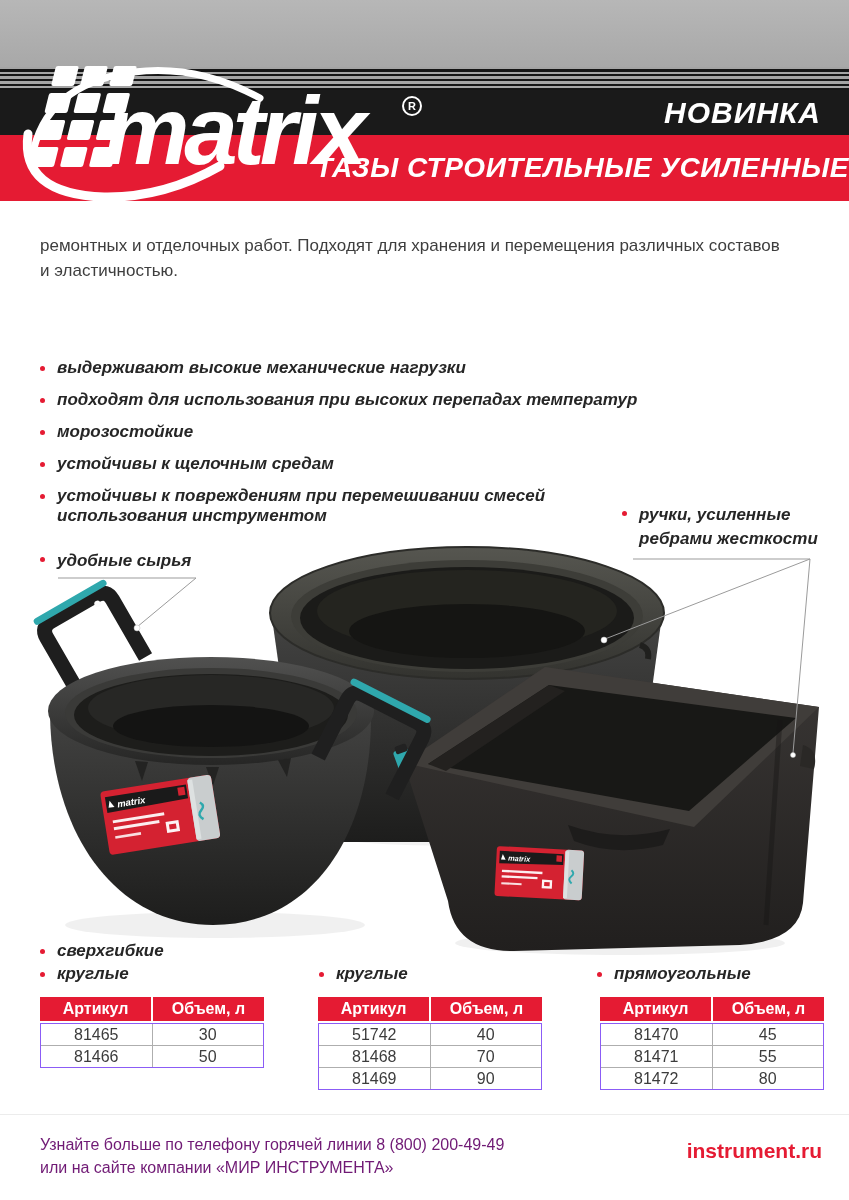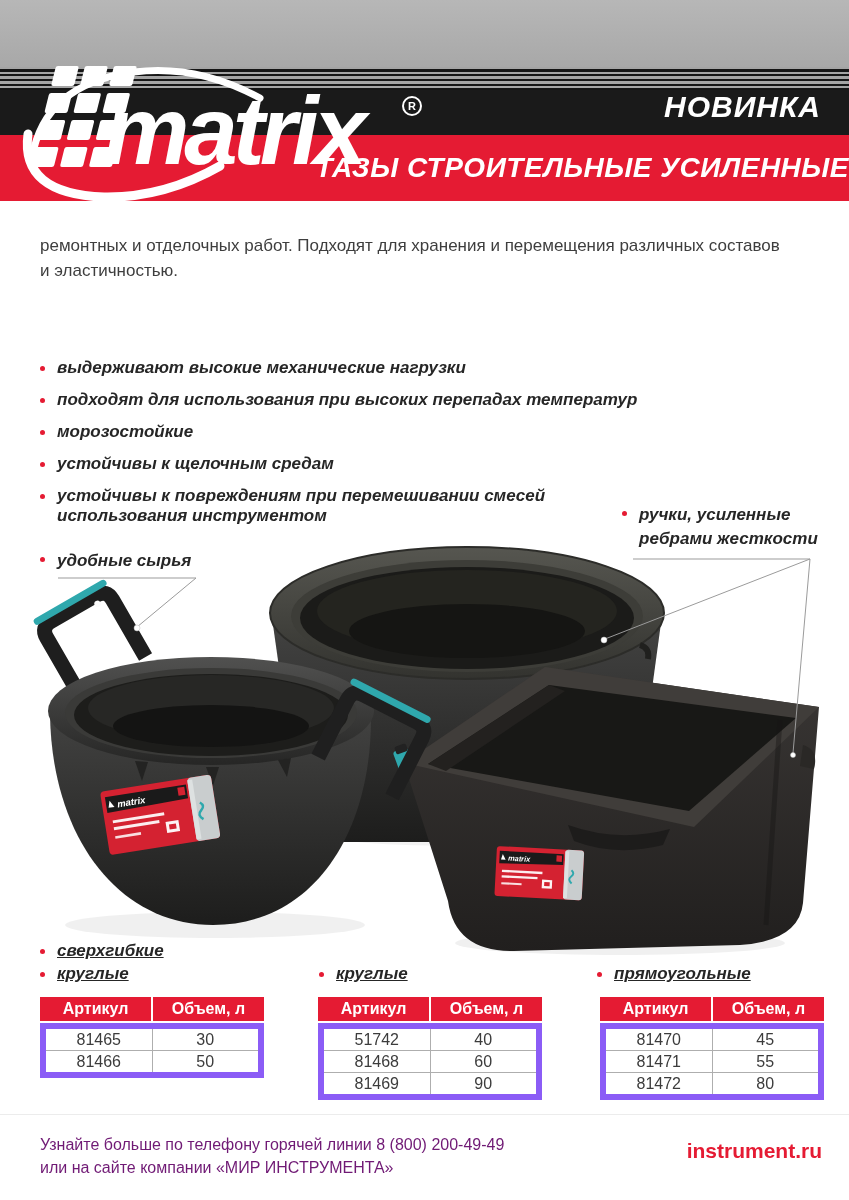--- a/index.html
+++ b/index.html
@@ -4,21 +4,21 @@
 <style>
   html,body{margin:0;padding:0;background:#888;}
   .page{position:relative;width:849px;height:1200px;margin:0 auto;background:#ffffff;
         overflow:hidden;font-family:"Liberation Sans",sans-serif;}
   
   .band-gray{position:absolute;top:0;left:0;width:849px;height:67px;
              background:linear-gradient(#b7b7b7,#a8a8a8);}
   .stripes{position:absolute;top:67px;left:0;width:849px;height:23px;
            background:repeating-linear-gradient(180deg,#a4a4a4 0 2.4px,#151515 2.4px 4.7px);}
   .band-black{position:absolute;top:90px;left:0;width:849px;height:45px;background:#1a1a1a;
-              display:flex;align-items:flex-start;justify-content:flex-end;box-sizing:border-box;padding-right:28px;}
+              display:flex;align-items:center;justify-content:flex-end;box-sizing:border-box;padding-right:28px;}
   .badge{color:#fff;font-size:30px;font-weight:bold;font-style:italic;letter-spacing:1px;}
   .band-red{position:absolute;top:135px;left:0;width:849px;height:66px;background:#e51b33;
             display:flex;align-items:center;justify-content:flex-end;box-sizing:border-box;}
   .doc-title{color:#fff;font-size:28px;font-weight:bold;font-style:italic;letter-spacing:.5px;}
   .logo-svg{position:absolute;top:46px;left:12px;width:432px;height:160px;}
   
   .intro{position:absolute;top:233px;left:40px;width:785px;font-size:17px;line-height:25px;color:#3e3e3e;}
   .intro span{display:block;}
   
   .features{position:absolute;top:358px;left:40px;width:640px;}
@@ -30,27 +30,27 @@
   .callout{position:absolute;display:flex;}
   .callout .ftext{line-height:24px;}
   .co-left{top:549px;left:40px;}
   .co-right{top:503px;left:622px;}
   
   .scene{position:absolute;top:505px;left:0;width:849px;height:505px;pointer-events:none;}
   
   .sec-bullets{position:absolute;}
   .sb1{top:941px;left:40px;} .sb2{top:964px;left:319px;} .sb3{top:964px;left:597px;}
   .sec-bullets .feat{margin-bottom:3px;}
-  .sec-bullets .ftext{line-height:20px;text-decoration:underline;}
+  .sec-bullets .ftext{line-height:20px;}
   .ptable{position:absolute;top:997px;width:224px;}
   .pt1{left:40px;} .pt2{left:318px;} .pt3{left:600px;}
   .thead{display:flex;height:24px;background:#e51b33;}
   .thead .hc{flex:1;color:#fff;font-size:16px;font-weight:bold;text-align:center;line-height:24px;}
   .thead .hc:first-child{border-right:2px solid #fff;}
-  .tbody{margin-top:2px;border:6px solid #8b5cf6;}
+  .tbody{margin-top:2px;border:1px solid #8b5cf6;}
   .trow{display:flex;height:21px;}
   .trow + .trow{border-top:1px solid #aeaeae;}
   .trow .tc{flex:1;font-size:16px;color:#3c3c3c;text-align:center;line-height:21px;}
   .trow .tc:first-child{border-right:1px solid #aeaeae;}
   
   .footer-rule{position:absolute;top:1114px;left:0;width:849px;height:1px;background:#ececec;}
   .footer{position:absolute;top:1133px;left:40px;font-size:16px;line-height:23px;color:#701a75;}
   .footer span{display:block;}
   .site-link{position:absolute;top:1139px;right:27px;font-size:21px;font-weight:bold;color:#e51b33;text-decoration:none;}
 </style>
@@ -282,21 +282,21 @@
       <span class="hc">Артикул</span>
       <span class="hc">Объем, л</span>
     </div>
     <div class="tbody">
       <div class="trow">
         <span class="tc">51742</span>
         <span class="tc">40</span>
       </div>
       <div class="trow">
         <span class="tc">81468</span>
-        <span class="tc">60</span>
+        <span class="tc">70</span>
       </div>
       <div class="trow">
         <span class="tc">81469</span>
         <span class="tc">90</span>
       </div>
     </div>
   </div>
 
   <div class="ptable pt3">
     <div class="thead">

